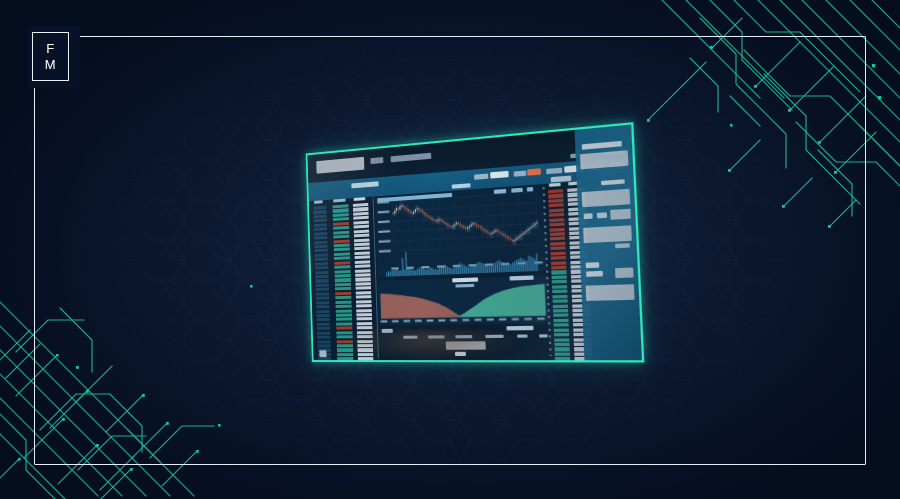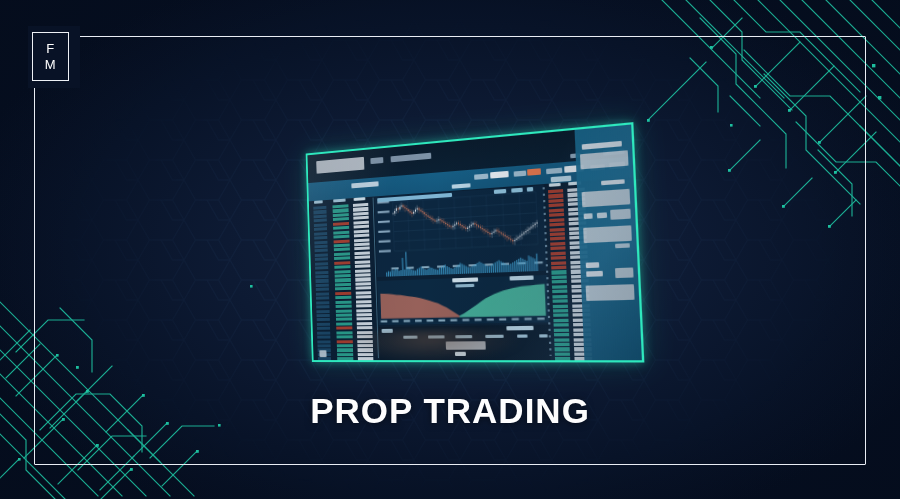--- a/index.html
+++ b/index.html
@@ -865,14 +865,13 @@
     </div>
   </div>
 
   <div class="frame"></div>
   <div class="frame-mask-top"></div>
   <div class="logo">
     <span>F</span>
     <span>M</span>
   </div>
 
-  <div class="title">PROP TRADING</div>
 </div>
 
 </body></html>

